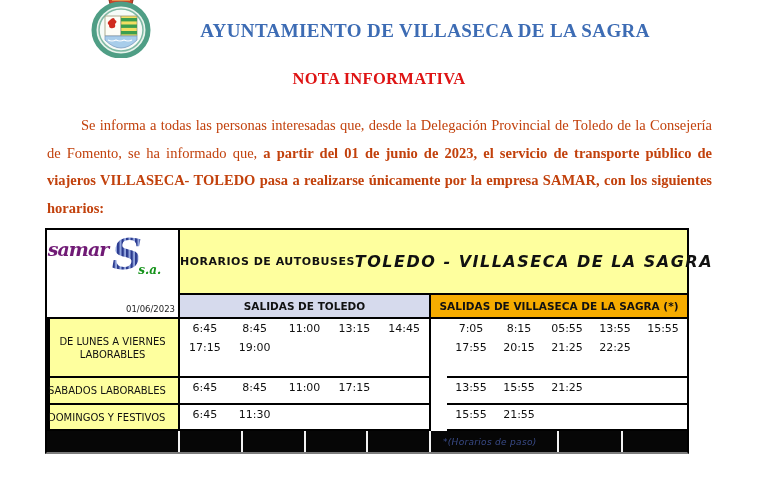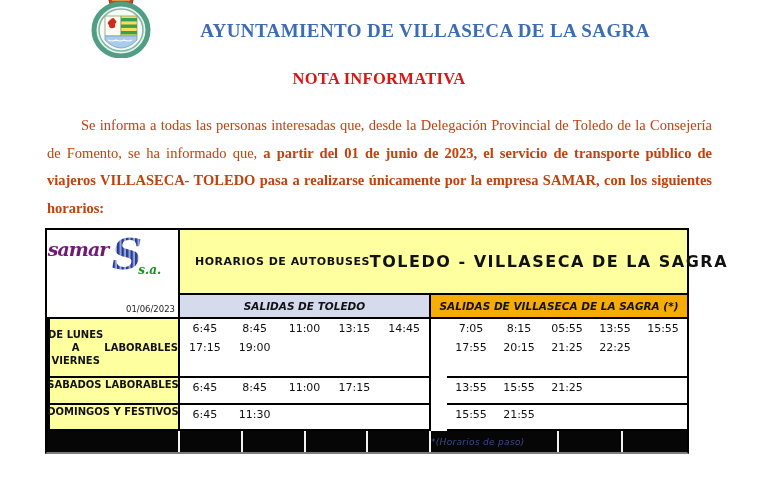--- a/index.html
+++ b/index.html
@@ -44,47 +44,47 @@
                border-right:2px solid #000; border-bottom:2px solid #000; }
   .samar-row { display:flex; justify-content:center; align-items:flex-start; padding-top:5px; }
   .samar-brand { font-family:"DejaVu Serif", serif; font-style:italic; font-weight:bold;
                  font-size:19px; color:#701a75; letter-spacing:-1px; margin-top:3px; }
   .samar-sa { font-family:"DejaVu Serif", serif; font-style:italic; font-weight:bold;
               font-size:12px; color:#15931b; margin:28px 16px 0 -8px; }
   .logo-date { position:absolute; right:3px; bottom:3px; font-size:8.5px; color:#222; }
 
   .hdr-yellow { grid-column:2/10; grid-row:1; background:#feff9e;
                 border-bottom:2px solid #000; display:flex; align-items:center; }
-  .hdr-left  { font-size:11px; font-weight:bold; letter-spacing:0.5px; margin-left:15px; white-space:nowrap; }
-  .hdr-right { flex:1; text-align:right; font-size:16px; font-weight:bold; letter-spacing:1.5px; white-space:nowrap; }
+  .hdr-left  { font-size:11px; font-weight:bold; letter-spacing:0.5px; margin-left:0; white-space:nowrap; }
+  .hdr-right { flex:1; text-align:right; font-size:16px; font-weight:bold; letter-spacing:1.5px; white-space:nowrap;font-style:italic; }
 
   .sub { grid-row:2; display:flex; align-items:center; justify-content:center;
-         font-size:10.5px; font-weight:bold; font-style:italic;
+         font-size:10.5px; font-weight:bold; 
          border-bottom:2px solid #000; }
   .sub-toledo { grid-column:2/6; background:#d6daed; border-right:2px solid #000; }
   .sub-villa  { grid-column:6/10; background:#f6ac00; }
 
   .lbl { grid-column:1; background:#feff9e; border-right:2px solid #000;
          border-bottom:2px solid #000; box-shadow:inset 3px 0 0 #000;
-         display:flex; flex-direction:row; justify-content:center;
-         font-size:10px; font-weight:bold; line-height:13px; overflow:hidden; }
+         display:flex; flex-direction:column; justify-content:center;
+         font-size:10px; font-weight:normal; line-height:13px; overflow:hidden; }
   .lbl.center { align-items:center; text-align:center; }
   .lbl.clip   { padding-left:1px; white-space:nowrap; }
 
   .times { display:grid; grid-template-columns:repeat(5,1fr);
            grid-auto-rows:19px; align-content:start; padding-top:3px;
            border-bottom:2px solid #000; background:#fff; font-size:11px; }
   .t-sec { border-right:2px solid #000; }
   .times .time { text-align:center; }
   .col-t { grid-column:2/6; }
   .col-v { grid-column:6/10;margin-left:16px; }
 
   .bk { grid-row:6; background:#060606; border-right:2px solid #f2f2f2; }
   .bk.last { border-right:none; }
-  .bk-note { display:flex; align-items:center; padding-left:0;
+  .bk-note { display:flex; align-items:center; padding-left:12px;
              font-size:9px; font-style:italic; color:#394a86; letter-spacing:0.3px;
              overflow:hidden; white-space:nowrap; }
 </style>
 </head>
 <body>
 
 <div id="page">
 
   <div id="coat">
     <svg width="72" height="70" viewBox="0 0 72 70">

